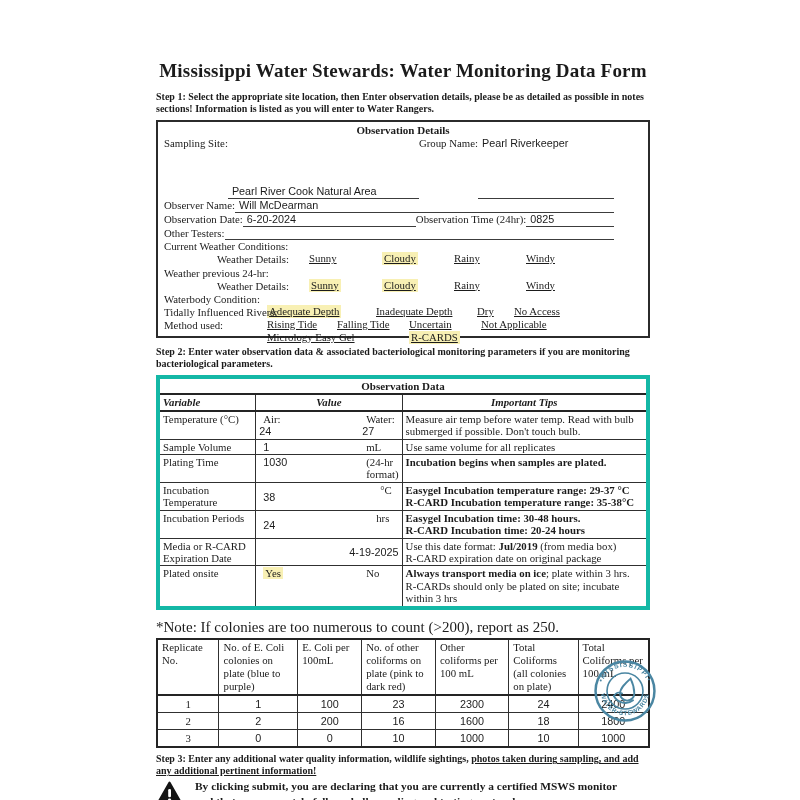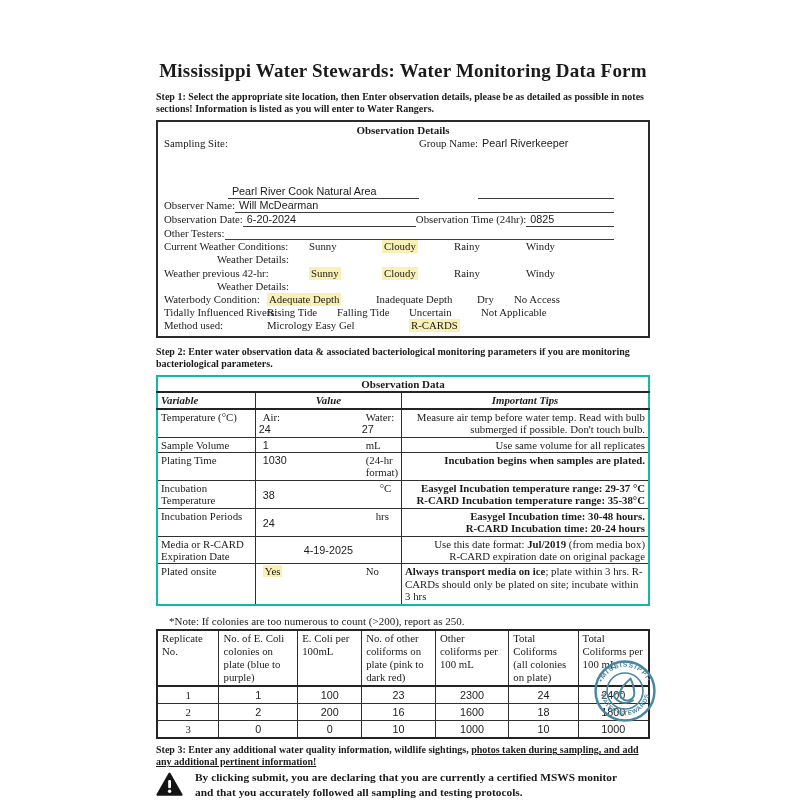--- a/index.html
+++ b/index.html
@@ -16,35 +16,35 @@
   
   .box{border:2px solid #2b2b2b;padding:2px 6px 4px 6px;margin-bottom:6px;}
   .box-title{text-align:center;font-weight:bold;font-size:11px;line-height:13px;}
   .frow{display:flex;font-size:10.8px;line-height:13.1px;margin-right:28px;}
   .lbl{white-space:nowrap;}
   .fill{border-bottom:1px solid #3c3c3c;font-family:"Liberation Sans","DejaVu Sans",sans-serif;
         padding-left:4px;white-space:nowrap;overflow:hidden;}
   .fill.grow{flex:1;}
   .w187{flex:0 0 187px;margin-top:48px;} .w169{flex:0 0 169px;}
   .orow{position:relative;font-size:10.8px;line-height:13.1px;height:13.1px;}
-  .opt{position:absolute;top:0;white-space:nowrap;}
+  .opt{position:absolute;top:12px;white-space:nowrap;text-decoration:underline;}
   .ind{margin-left:53px;}
 
   
   table{border-collapse:collapse;width:100%;font-size:10.8px;}
-  .obs-table{border:2px solid #14b8a6;margin-bottom:0;}
+  .obs-table{border:4px solid #14b8a6;margin-bottom:0;}
   .obs-table td,.obs-table th{border:1px solid #303030;padding:1px 3px;vertical-align:top;line-height:12.4px;}
   .obs-table .tcap{font-weight:bold;text-align:center;font-size:11px;border-bottom:2px solid #242424;}
   .obs-table .hdr th{font-style:italic;font-weight:bold;border-bottom:2px solid #242424;}
   .c-var{width:20%;text-align:left;} .c-val{width:29.5%;} .c-tip{width:50.5%;text-align:center;}
-  .tipc{text-align:right;} .tipl{text-align:left;}
+  .tipc{text-align:left;} .tipl{text-align:left;}
   .vgrid{display:flex;gap:25px;} .vgrid .a{flex:0 0 58px;padding-left:4px;} .vgrid .bcol{flex:1;padding-left:20px;}
   .low{padding-top:7px;}
 
-  .note{font-size:11px;margin:9px 0 2px 13px;}
+  .note{font-size:15px;margin:9px 0 2px 0;}
   .rep-table{border:2px solid #242424;}
   .rep-table th{font-weight:normal;text-align:left;vertical-align:top;border:1px solid #303030;
                 padding:1px 4px;line-height:13.2px;border-bottom:2px solid #242424;}
   .rep-table td{border:1px solid #303030;text-align:center;padding:1px 2px;line-height:14px;}
   .rc0{width:12.6%;} .rc1{width:16%;} .rc2{width:13%;} .rc3{width:15%;} .rc4{width:14.9%;} .rc5{width:14.1%;} .rc6{width:14.4%;}
 
   .step3{margin-top:5px;margin-bottom:2px;}
   .decl{display:flex;gap:12px;margin-top:1px;width:482px;}
   .decl-text{font-weight:bold;font-size:11.4px;line-height:14.6px;width:438px;}
   .warn{flex:0 0 27px;padding-top:2px;}
@@ -92,21 +92,21 @@
       <span class="opt" style="left:145px">Sunny</span>
       <span class="opt hl" style="left:218px">Cloudy</span>
       <span class="opt" style="left:290px">Rainy</span>
       <span class="opt" style="left:362px">Windy</span>
     </div>
     <div class="orow ind">
       <span class="lbl">Weather Details:</span>
     </div>
 
     <div class="orow">
-      <span class="lbl">Weather previous 42-hr:</span>
+      <span class="lbl">Weather previous 24-hr:</span>
       <span class="opt hl" style="left:145px">Sunny</span>
       <span class="opt hl" style="left:218px">Cloudy</span>
       <span class="opt" style="left:290px">Rainy</span>
       <span class="opt" style="left:362px">Windy</span>
     </div>
     <div class="orow ind">
       <span class="lbl">Weather Details:</span>
     </div>
 
     <div class="orow">
@@ -205,21 +205,21 @@
         </div>
       </td>
       <td class="c-tip tipc b">
         <div>Easygel Incubation time:  30-48 hours.</div>
         <div>R-CARD Incubation time: 20-24 hours</div>
       </td>
     </tr>
 
     <tr>
       <td class="c-var">Media or R-CARD Expiration Date</td>
-      <td class="c-val" style="text-align:center;vertical-align:middle">
+      <td class="c-val" style="text-align:right;vertical-align:middle">
         <span class="sans">4-19-2025</span>
       </td>
       <td class="c-tip tipc">
         <div><span>Use this date format: </span><span class="b">Jul/2019</span><span> (from media box)</span></div>
         <div>R-CARD expiration date on original package</div>
       </td>
     </tr>
 
     <tr>
       <td class="c-var">Plated onsite</td>

